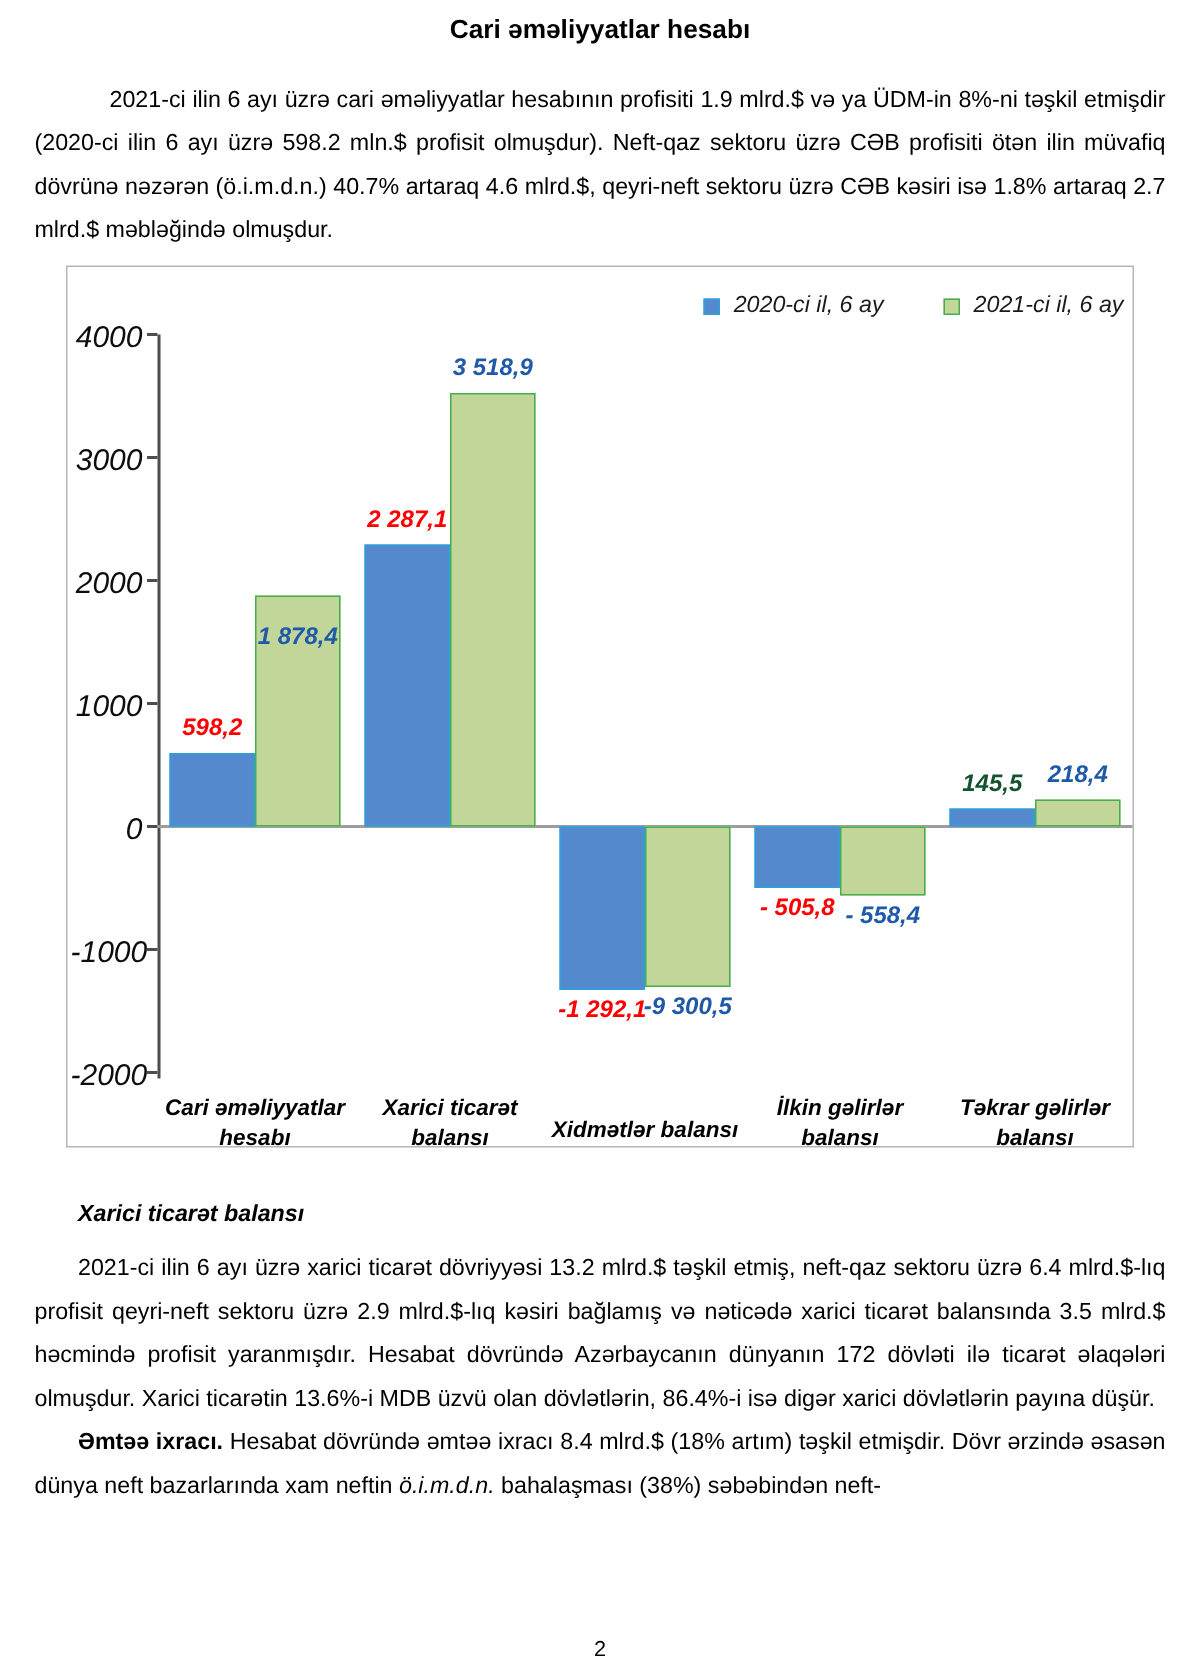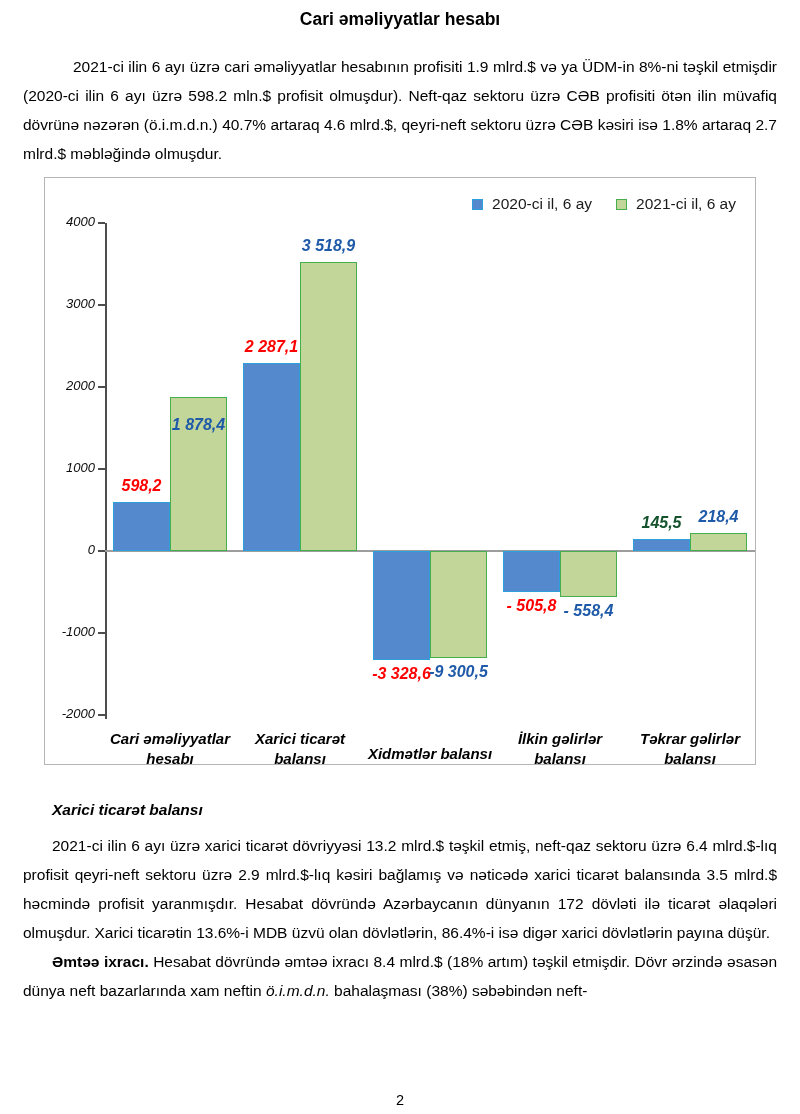--- a/index.html
+++ b/index.html
@@ -25,30 +25,30 @@
   .section-heading{
     font-size:15.5px;font-weight:bold;font-style:italic;
     margin:36px 0 0 0;padding-left:29px;
   }
   .chart{
     position:relative;width:712px;height:588px;box-sizing:border-box;
     border:1px solid #b5b5b5;background:#fff;margin:9px 0 0 21px;
   }
   .chart-plot{position:absolute;left:0;top:0;right:0;bottom:0;}
   .chart-legend{
-    position:absolute;top:17px;right:19px;display:flex;gap:24px;
-    align-items:center;font-size:15.5px;color:#1a1a1a;
+    position:absolute;top:17px;right:6px;display:flex;gap:40px;
+    align-items:center;font-style:italic;font-size:15.5px;color:#1a1a1a;
   }
   .legend-item{display:flex;align-items:center;gap:9px;}
   .legend-swatch{width:11px;height:11px;box-sizing:border-box;border:1px solid;}
   .y-axis{position:absolute;width:2px;background:#4d4d4d;}
   .tick-mark{position:absolute;height:2px;width:7px;background:#4d4d4d;}
   .tick-label{
     position:absolute;width:48px;text-align:right;font-style:italic;
-    font-size:13px;color:#0d0d0d;
+    font-size:20px;color:#0d0d0d;
   }
   .zero-line{position:absolute;height:2px;background:#9d9d9d;}
   .chart-bar{position:absolute;box-sizing:border-box;border:1px solid;}
   .val-label{
     position:absolute;font-size:16px;font-weight:bold;font-style:italic;
     white-space:nowrap;transform:translateX(-50%);
   }
   .cat-label{
     position:absolute;text-align:center;font-size:15px;font-weight:bold;
     font-style:italic;line-height:20px;white-space:pre-line;color:#000;
@@ -92,21 +92,21 @@
         <div class="val-label" style="left: 153.5px; top: 193.971px; color: rgb(31, 90, 168); margin-top: 44px;">1 878,4</div>
         <div class="cat-label" style="left: 60px; top: 551px; width: 130px;">Cari əməliyyatlar
 hesabı</div>
         <div class="chart-bar" style="left: 198px; top: 185.458px; width: 57px; height: 187.542px; background: rgb(85, 137, 205); border-color: rgb(43, 160, 220);"></div>
         <div class="val-label" style="left: 226.5px; top: 160.458px; color: rgb(255, 0, 0);">2 287,1</div>
         <div class="chart-bar" style="left: 255px; top: 84.4502px; width: 57px; height: 288.55px; background: rgb(194, 214, 154); border-color: rgb(69, 174, 77);"></div>
         <div class="val-label" style="left: 283.5px; top: 59.4502px; color: rgb(31, 90, 168);">3 518,9</div>
         <div class="cat-label" style="left: 190px; top: 551px; width: 130px;">Xarici ticarət
 balansı</div>
         <div class="chart-bar" style="left: 328px; top: 373px; width: 57px; height: 108.945px; background: rgb(85, 137, 205); border-color: rgb(43, 160, 220);"></div>
-        <div class="val-label" style="left: 356.5px; top: 486.945px; color: rgb(255, 0, 0);">-3 328,6</div>
+        <div class="val-label" style="left: 356.5px; top: 486.945px; color: rgb(255, 0, 0);">-1 292,1</div>
         <div class="chart-bar" style="left: 385px; top: 373px; width: 57px; height: 106.641px; background: rgb(194, 214, 154); border-color: rgb(69, 174, 77);"></div>
         <div class="val-label" style="left: 413.5px; top: 484.641px; color: rgb(31, 90, 168);">-9 300,5</div>
         <div class="cat-label" style="left: 320px; top: 566px; width: 130px;">Xidmətlər balansı</div>
         <div class="chart-bar" style="left: 458px; top: 373px; width: 57px; height: 41.4756px; background: rgb(85, 137, 205); border-color: rgb(43, 160, 220);"></div>
         <div class="val-label" style="left: 486.5px; top: 419.476px; color: rgb(255, 0, 0);">- 505,8</div>
         <div class="chart-bar" style="left: 515px; top: 373px; width: 57px; height: 45.7888px; background: rgb(194, 214, 154); border-color: rgb(69, 174, 77);"></div>
         <div class="val-label" style="left: 543.5px; top: 423.789px; color: rgb(31, 90, 168);">- 558,4</div>
         <div class="cat-label" style="left: 450px; top: 551px; width: 130px;">İlkin gəlirlər
 balansı</div>
         <div class="chart-bar" style="left: 588px; top: 361.069px; width: 57px; height: 11.931px; background: rgb(85, 137, 205); border-color: rgb(43, 160, 220);"></div>

